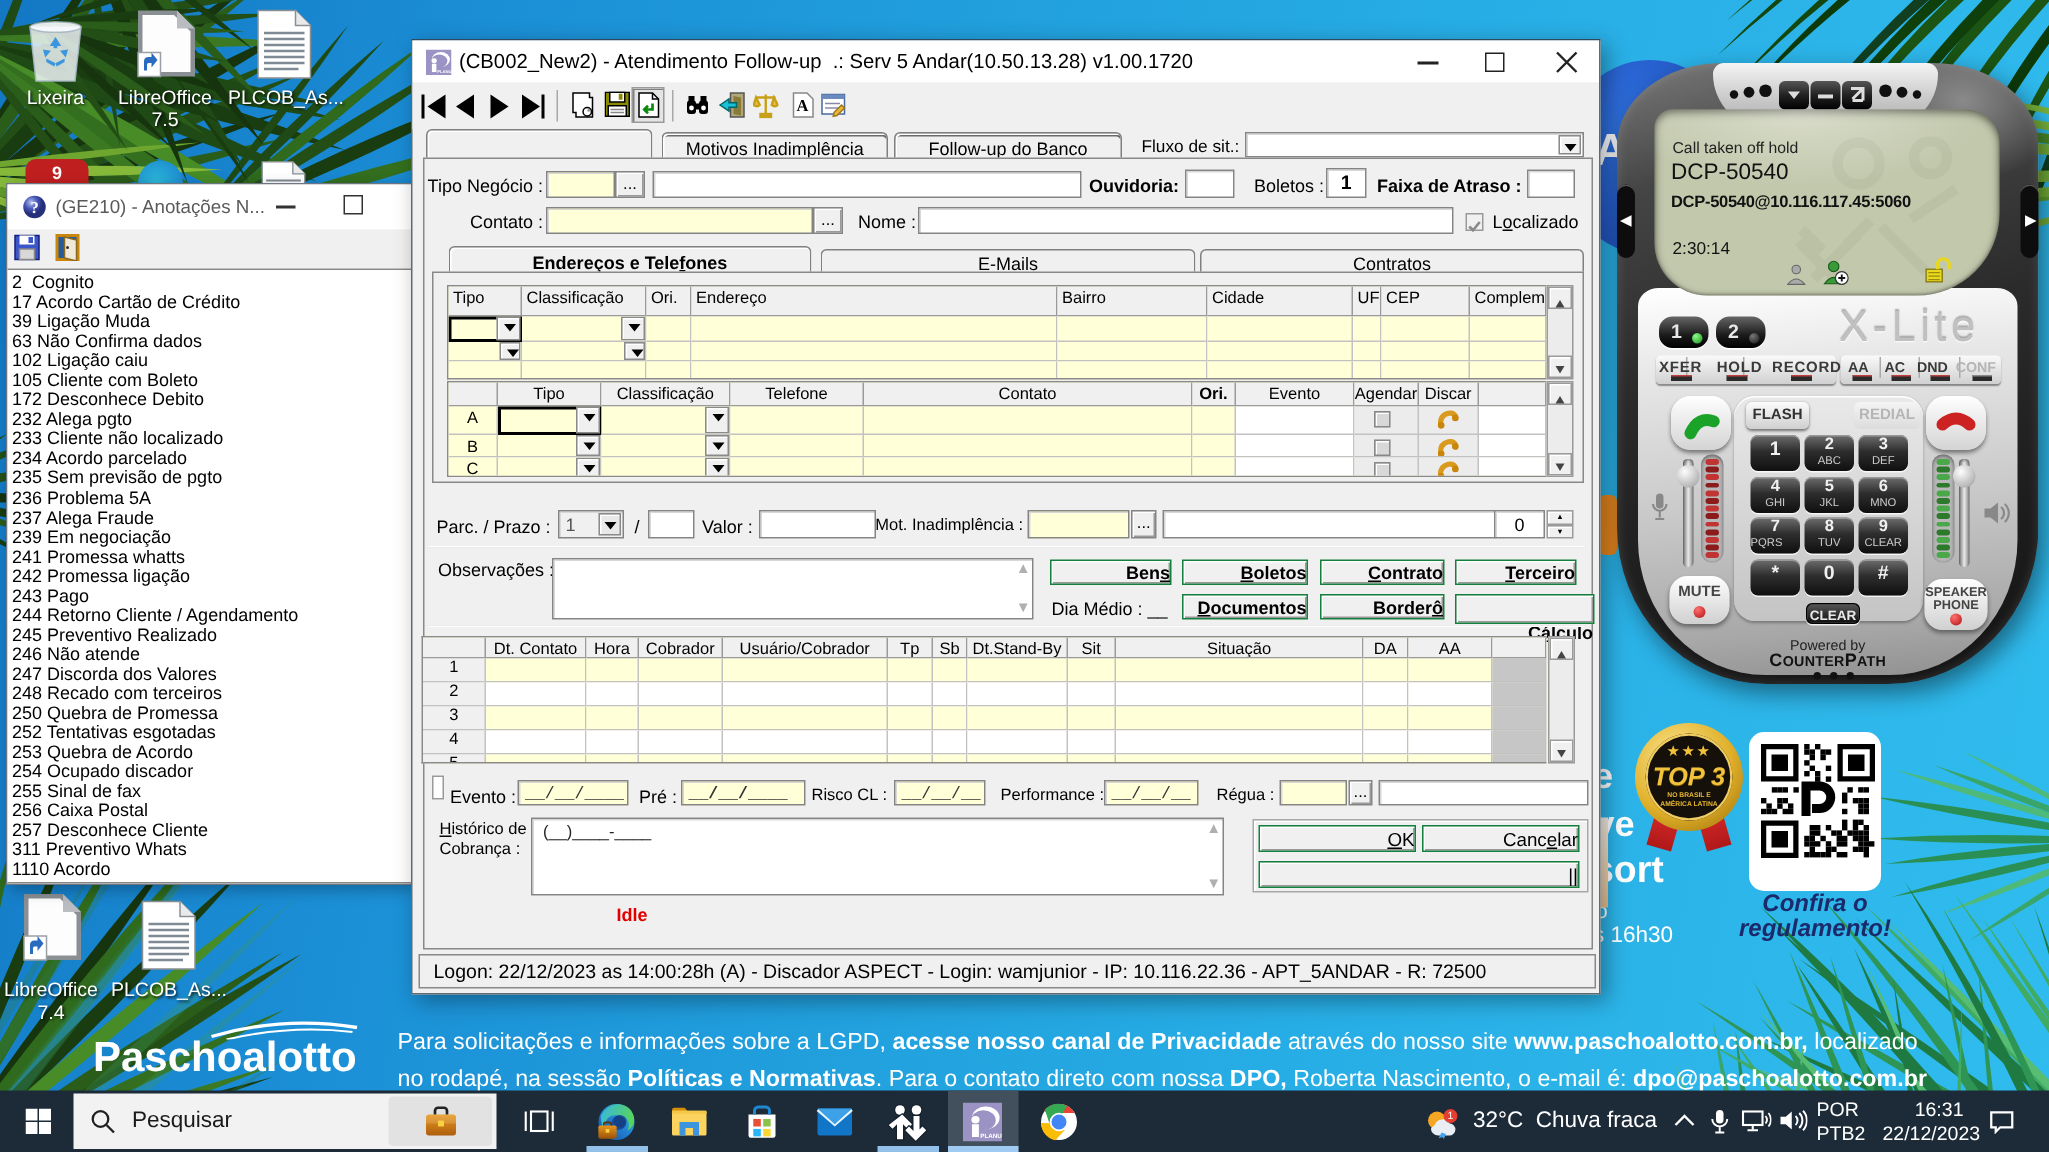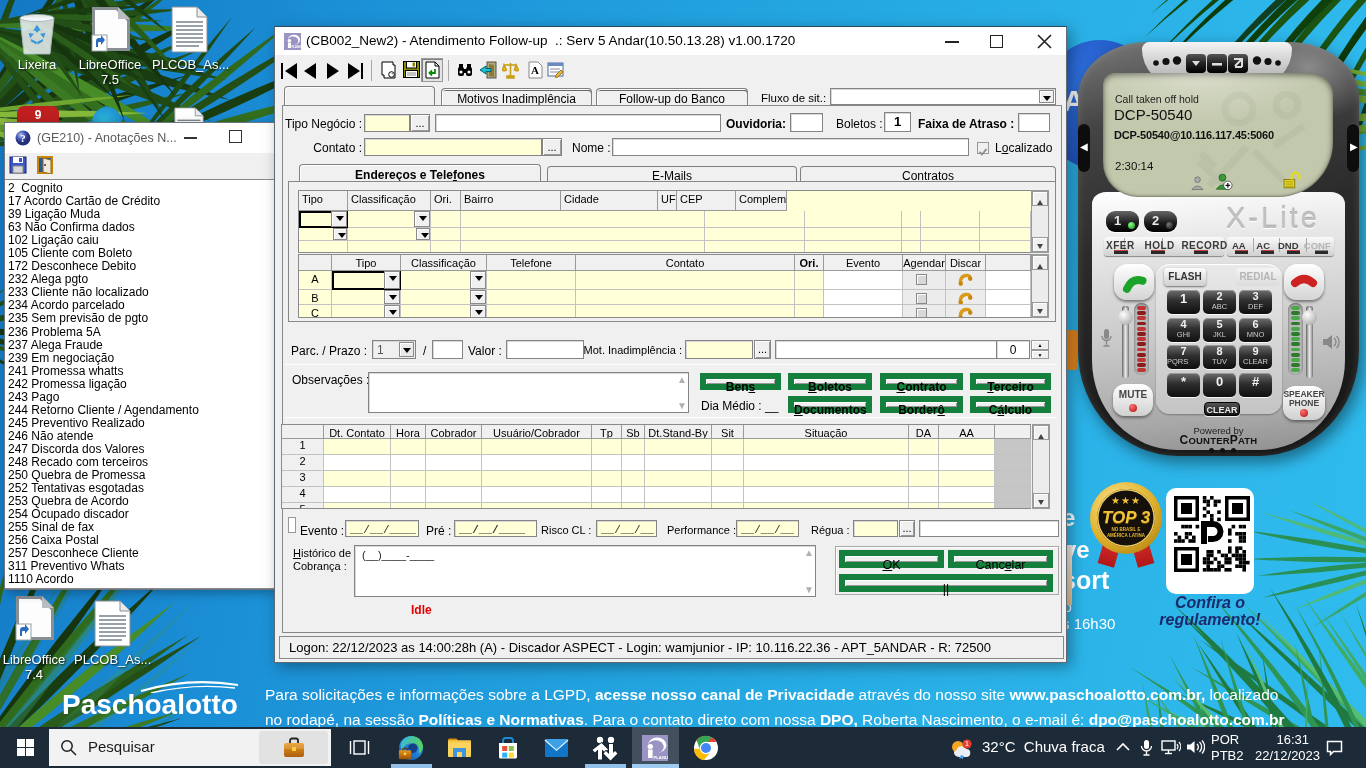--- a/index.html
+++ b/index.html
@@ -4,21 +4,21 @@
 html,body{margin:0;padding:0;width:1366px;height:768px;overflow:hidden}
 *{box-sizing:border-box}
 body{font-family:"Liberation Sans",sans-serif}
 .a{position:absolute}
 .lab{position:absolute;font:12px "Liberation Sans",sans-serif;color:#000;white-space:nowrap}
 .b{font-weight:bold}
 .inp{position:absolute;background:#fff;border:1px solid #848484;box-shadow:inset 1px 1px 0 #d8d8d8}
 .yel{background:#ffffd8}
 .dis{background:#f0f0f0}
 .dots{position:absolute;background:#f0f0f0;border:1px solid #858585;box-shadow:inset 1px 1px 0 #fff,inset -1px -1px 0 #9a9a9a;font:11px "Liberation Sans";text-align:center;line-height:11px;color:#000}
-.pb{position:absolute;background:#f0f0f0;border:6px solid #15803d;box-shadow:inset 1px 1px 0 #fff,inset -1px -1px 0 #989898;font:bold 12px "Liberation Sans";text-align:center;color:#000}
+.pb{position:absolute;background:#f0f0f0;border:1px solid #15803d;box-shadow:inset 1px 1px 0 #fff,inset -1px -1px 0 #989898;font:bold 12px "Liberation Sans";text-align:right;color:#000}
 .dd{position:absolute;right:1px;top:1px;bottom:1px;width:15px;background:#f0f0f0;border:1px solid #8a8a8a;box-shadow:inset 1px 1px 0 #fff}
 .dd:after{content:"";position:absolute;left:3px;top:5px;border:4px solid transparent;border-top:5px solid #000}
 .wlab{position:absolute;font:13px 'Liberation Sans';color:#fff;text-shadow:1px 1px 2px rgba(0,0,0,.85);text-align:center;white-space:nowrap}
 u{text-decoration:underline}
 .gh{background:#f0f0f0;border-right:1px solid #9a9a9a;border-bottom:1px solid #9a9a9a;font:11px 'Liberation Sans';padding:2px 0 0 3px;overflow:hidden;white-space:nowrap;flex:none}
 .gc{border-right:1px solid #c2c2c2;border-bottom:1px solid #c2c2c2;overflow:hidden;position:relative;flex:none}
 .grow{display:flex}
 .g{position:absolute;border:1px solid #8a8a8a;border-right:none;background:#ffffd8;overflow:hidden}
 .cdd{position:absolute;right:0;top:0;bottom:0;width:16px;background:#f0f0f0;border:1px solid #8a8a8a;box-shadow:inset 1px 1px 0 #fff}
 .cdd:after{content:"";position:absolute;left:3.5px;top:4px;border:4px solid transparent;border-top:5px solid #000}
@@ -569,20 +569,21 @@
 
  <div class="a" style="left:24px;top:137px;width:242px;height:18px;background:#f0f0f0;border:1px solid #808080;border-bottom:none;border-radius:4px 4px 0 0;box-shadow:inset 1px 1px 0 #fff;text-align:center;font:bold 12px 'Liberation Sans';padding-top:3px">Endereços e Tele<u>f</u>ones</div>
  <div class="a" style="left:272px;top:139px;width:250px;height:16px;background:#f0f0f0;border:1px solid #808080;border-bottom:none;border-radius:4px 4px 0 0;text-align:center;font:12px 'Liberation Sans';padding-top:2px">E-Mails</div>
  <div class="a" style="left:525px;top:139px;width:256px;height:16px;background:#f0f0f0;border:1px solid #808080;border-bottom:none;border-radius:4px 4px 0 0;text-align:center;font:12px 'Liberation Sans';padding-top:2px">Contratos</div>
  <div class="a" style="left:13px;top:154px;width:768px;height:141px;border:1px solid #888;background:#f0f0f0"></div>
  <div class="g" style="left:23px;top:163px;width:733px;height:63px">
       <div class="grow" style="height:20px">
         <div class="gh" style="width:49px;background:#f0f0f0;border-color:#9a9a9a">Tipo</div>
         <div class="gh" style="width:83px;background:#f0f0f0;border-color:#9a9a9a">Classificação</div>
         <div class="gh" style="width:30px;background:#f0f0f0;border-color:#9a9a9a">Ori.</div>
+        <div class="gh" style="width:244px;background:#f0f0f0;border-color:#9a9a9a">Endereço</div>
         <div class="gh" style="width:100px;background:#f0f0f0;border-color:#9a9a9a">Bairro</div>
         <div class="gh" style="width:97px;background:#f0f0f0;border-color:#9a9a9a">Cidade</div>
         <div class="gh" style="width:19px;background:#f0f0f0;border-color:#9a9a9a">UF</div>
         <div class="gh" style="width:59px;background:#f0f0f0;border-color:#9a9a9a">CEP</div>
         <div class="gh" style="width:51px;background:#f0f0f0;border-color:#9a9a9a">Compleme</div>
       </div>
       <div class="grow" style="height:17px">
         <div class="gc" style="width:49px;background:#ffffd8;outline:2px solid #000;outline-offset:-2px">
           <span class="cdd"></span>
         </div>
@@ -746,21 +747,21 @@
       <span style="position:absolute;right:1px;top:1px;color:#b0b0b0;font:10px 'Liberation Sans'">▲</span>
       <span style="position:absolute;right:1px;bottom:1px;color:#b0b0b0;font:10px 'Liberation Sans'">▼</span>
     </div>
  <div class="pb" style="left:425px;top:346px;width:81px;height:17px;padding-top:1px">Ben<u>s</u></div>
  <div class="pb" style="left:513px;top:346px;width:84px;height:17px;padding-top:1px"><u>B</u>oletos</div>
  <div class="pb" style="left:605px;top:346px;width:83px;height:17px;padding-top:1px"><u>C</u>ontrato</div>
  <div class="pb" style="left:695px;top:346px;width:81px;height:17px;padding-top:1px"><u>T</u>erceiro</div>
  <div class="lab" style="left:426px;top:372px">Dia Médio : __</div>
  <div class="pb" style="left:513px;top:369px;width:84px;height:17px;padding-top:1px"><u>D</u>ocumentos</div>
  <div class="pb" style="left:605px;top:369px;width:83px;height:17px;padding-top:1px">Border<u>ô</u></div>
- <div class="pb" style="left:695px;top:369px;width:81px;height:17px;padding-top:1px">C<u>á</u>lculo</div>
+ <div class="pb" style="left:695px;top:369px;width:93px;height:17px;padding-top:18px">C<u>á</u>lculo</div>
  <div class="a" style="left:10px;top:390px;width:772px;height:1px;background:#b8b8b8;border-bottom:1px solid #fff"></div>
 
  <div class="g" style="left:6px;top:397px;width:750px;height:85px">
       <div class="grow" style="height:14px">
         <div class="gh" style="width:42px;background:#f0f0f0;border-color:#9a9a9a;text-align:center;padding-left:0"></div>
         <div class="gh" style="width:67px;background:#f0f0f0;border-color:#9a9a9a;text-align:center;padding-left:0">Dt. Contato</div>
         <div class="gh" style="width:35px;background:#f0f0f0;border-color:#9a9a9a;text-align:center;padding-left:0">Hora</div>
         <div class="gh" style="width:56px;background:#f0f0f0;border-color:#9a9a9a;text-align:center;padding-left:0">Cobrador</div>
         <div class="gh" style="width:110px;background:#f0f0f0;border-color:#9a9a9a;text-align:center;padding-left:0">Usuário/Cobrador</div>
         <div class="gh" style="width:30px;background:#f0f0f0;border-color:#9a9a9a;text-align:center;padding-left:0">Tp</div>

